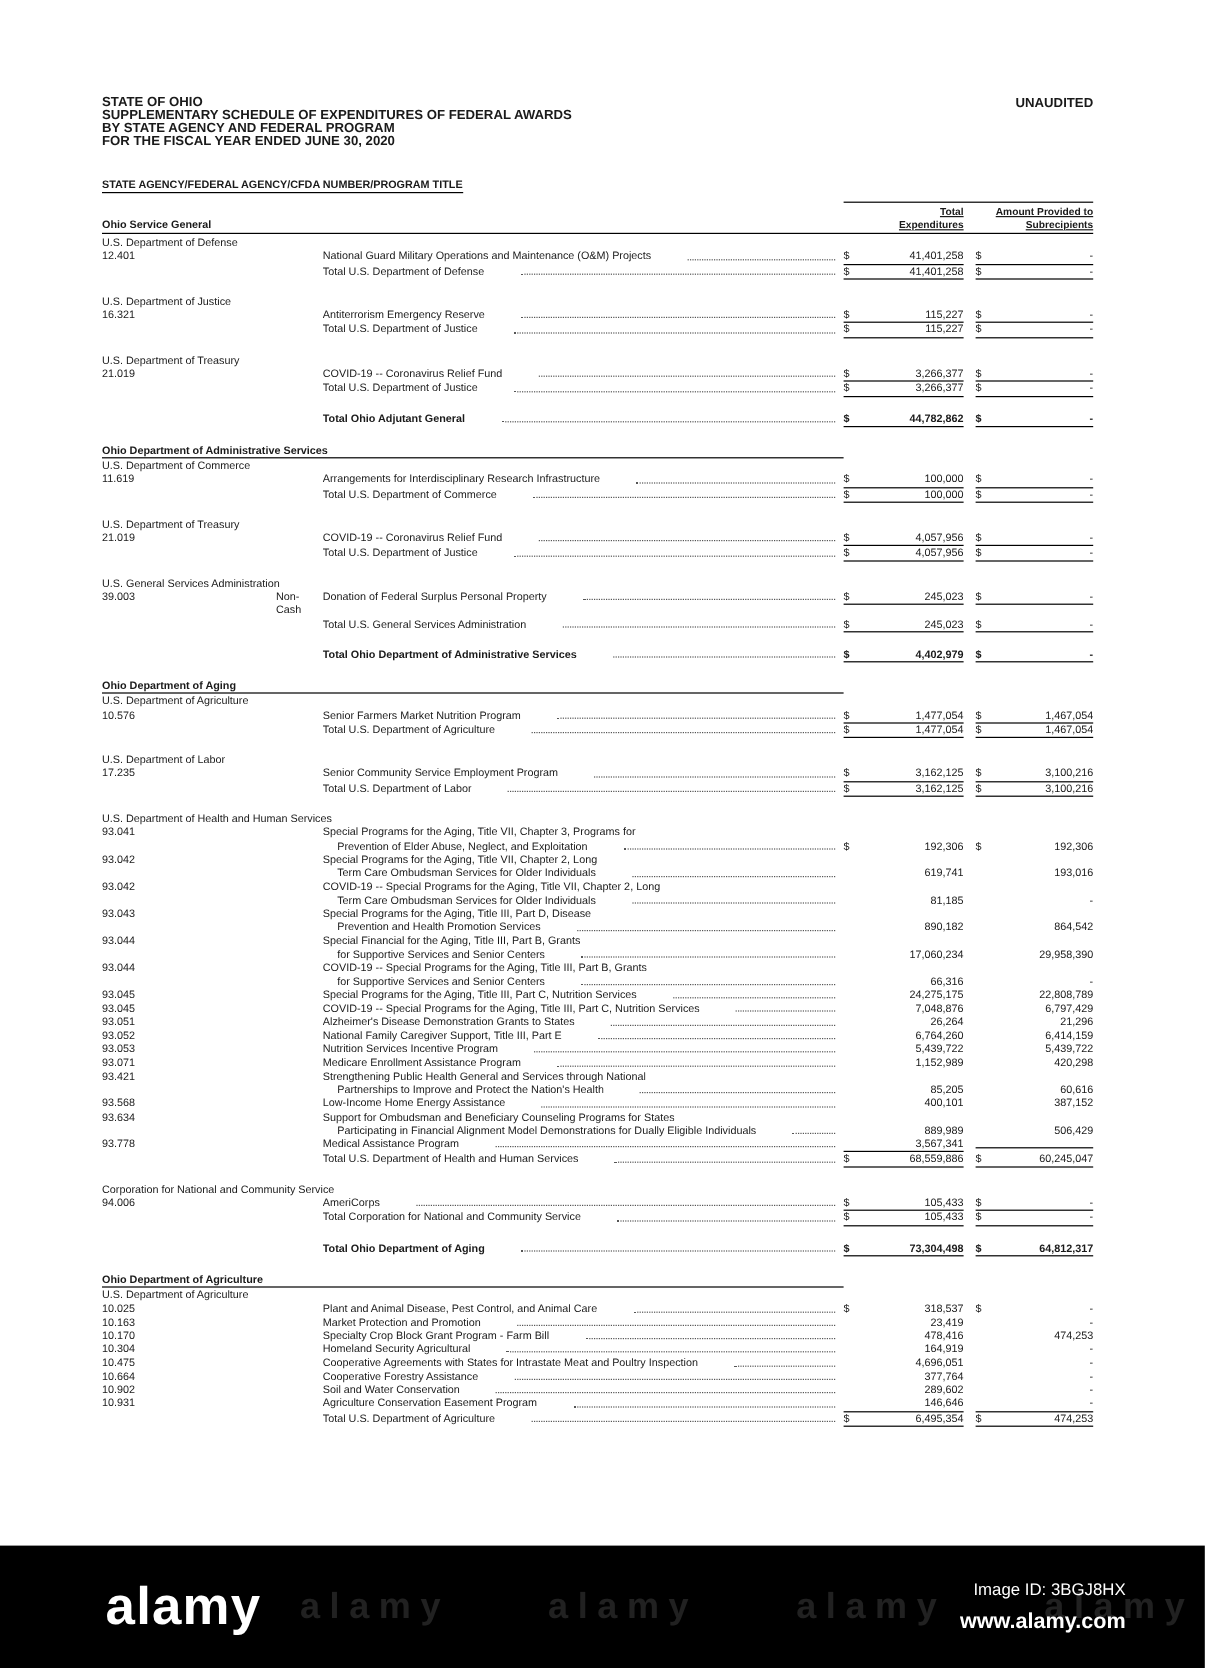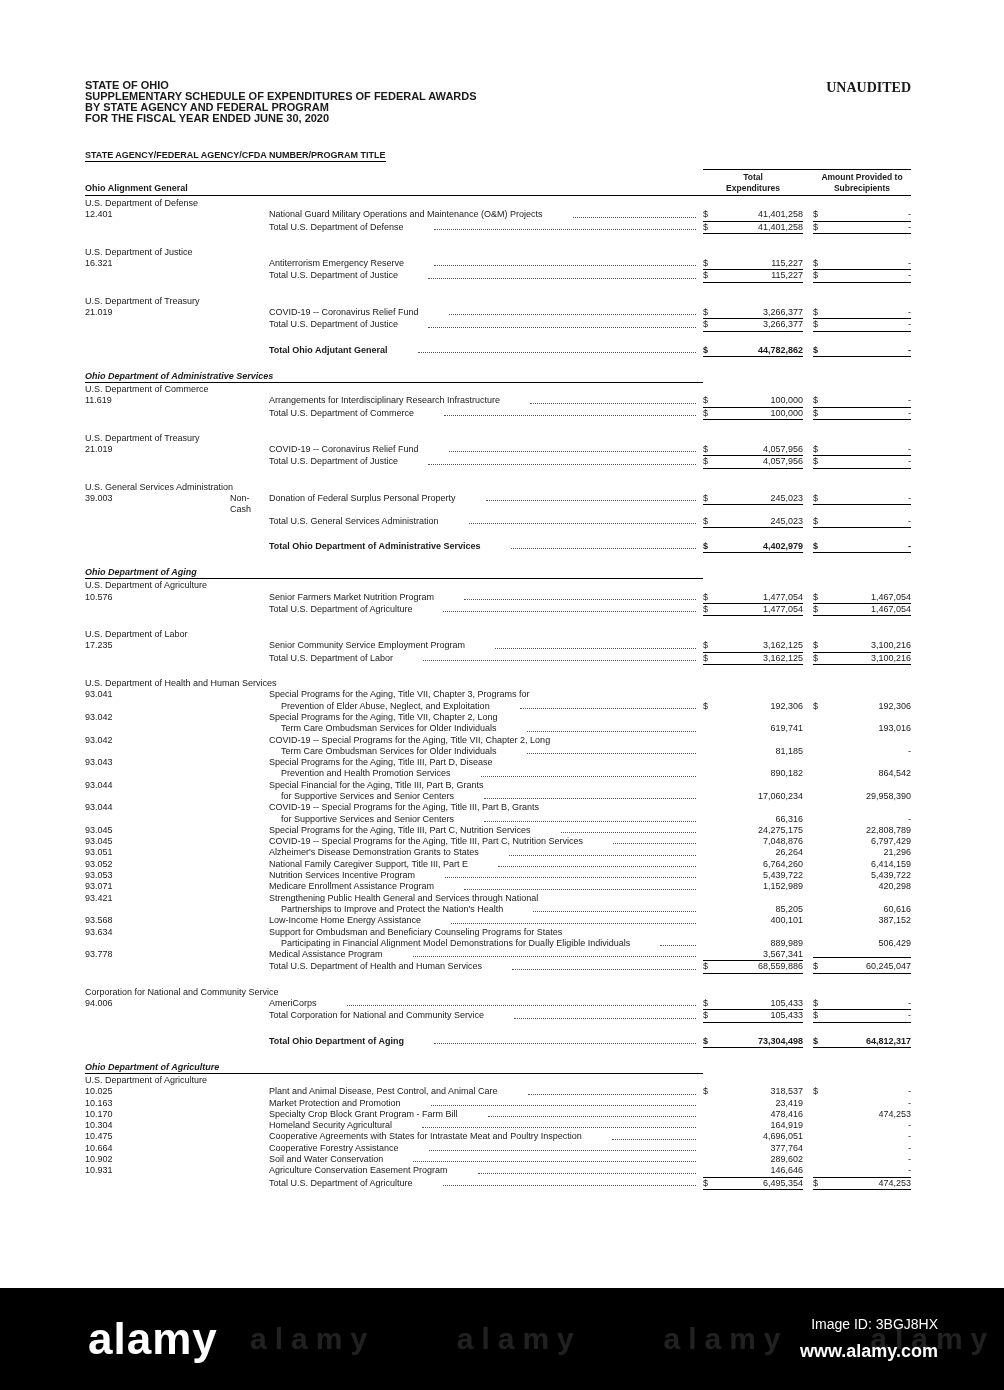--- a/index.html
+++ b/index.html
@@ -7,29 +7,29 @@
   body {
     background:var(--page-bg,#ffffff);
     color:var(--text,#1a1a1a);
     font-family:"Liberation Sans", sans-serif;
     position:relative;
     overflow:hidden;
   }
   .doc { position:absolute; top:80px; left:85px; width:826px; }
   .doc-header { display:flex; justify-content:space-between; align-items:flex-start; margin-bottom:20px; }
   .hl { font-weight:bold; font-size:11px; line-height:11px; }
-  .unaudited { font-weight:bold; font-size:14px;font-family:Liberation Serif, serif; }
+  .unaudited { font-weight:bold; font-size:11px; }
   .table-title {
     font-weight:bold; font-size:9px; display:inline-block;
     border-bottom:1px solid #000; padding-bottom:1px; margin-bottom:7px;
   }
   .band { display:flex; align-items:flex-end; border-bottom:1px solid #000; padding-bottom:2px; margin-bottom:2px; }
   .band-left { flex:1; font-weight:bold; font-size:9px; }
   .band-right { display:flex; border-top:1px solid #000; padding-top:2px; flex:none; }
-  .colhead { font-weight:bold; font-size:8.5px; text-align:center; line-height:10.5px; }
+  .colhead { font-weight:bold; font-size:8.5px; text-align:right; line-height:10.5px;text-decoration:underline; }
   .colhead.ch1 { width:100px; }
   .colhead.ch2 { width:98px; margin-left:10px; }
 
   .row { display:flex; font-size:9px; line-height:11.3px; align-items:baseline; }
   .agency { font-size:9px; }
   .c-cfda { width:145px; flex:none; }
   .c-note { width:39px; flex:none; }
   .c-title { flex:1; display:flex; align-items:center; min-width:0; padding-right:5px;gap:28px; }
   .c-title.indent .tt { padding-left:12px; }
   .tt { white-space:nowrap; overflow:hidden; }
@@ -38,21 +38,21 @@
   .amt.a1 { width:100px; }
   .amt.a2 { width:98px; }
   .agap { width:10px; flex:none; }
   .amt .d { width:14px; text-align:left; flex:none; }
   .amt .v { flex:1; text-align:right; }
   .amt.ul { border-bottom:1px solid #000; }
   .group { margin-bottom:13px; }
   .total-row .amt { border-bottom:1px solid #000; }
   .sec-header {
     font-weight:bold; font-size:9px; width:618px;
-    border-bottom:1px solid #000; padding-bottom:1px; margin-bottom:1px;font-style:italic;
+    border-bottom:1px solid #000; padding-bottom:1px; margin-bottom:1px;
   }
   .grand-row { font-weight:bold; margin-bottom:14px; }
   .grand-row .amt { border-bottom:1px solid #000; }
 
   .footer {
     position:absolute; left:0; bottom:0; width:1004px; height:102px;
     background:var(--bar-bg,#000); color:var(--bar-text,#fff); overflow:hidden;
   }
   .ghost {
     position:absolute; inset:0; display:flex; align-items:center;
@@ -79,21 +79,21 @@
       <div class="hl">FOR THE FISCAL YEAR ENDED JUNE 30, 2020</div>
     </div>
     <div class="unaudited">UNAUDITED</div>
   </div>
 
   <div>
     <span class="table-title">STATE AGENCY/FEDERAL AGENCY/CFDA NUMBER/PROGRAM TITLE</span>
   </div>
 
   <div class="band">
-    <div class="band-left">Ohio Alignment General</div>
+    <div class="band-left">Ohio Service General</div>
     <div class="band-right">
       <div class="colhead ch1">
         <div>Total</div>
         <div>Expenditures</div>
       </div>
       <div class="colhead ch2">
         <div>Amount Provided to</div>
         <div>Subrecipients</div>
       </div>
     </div>

